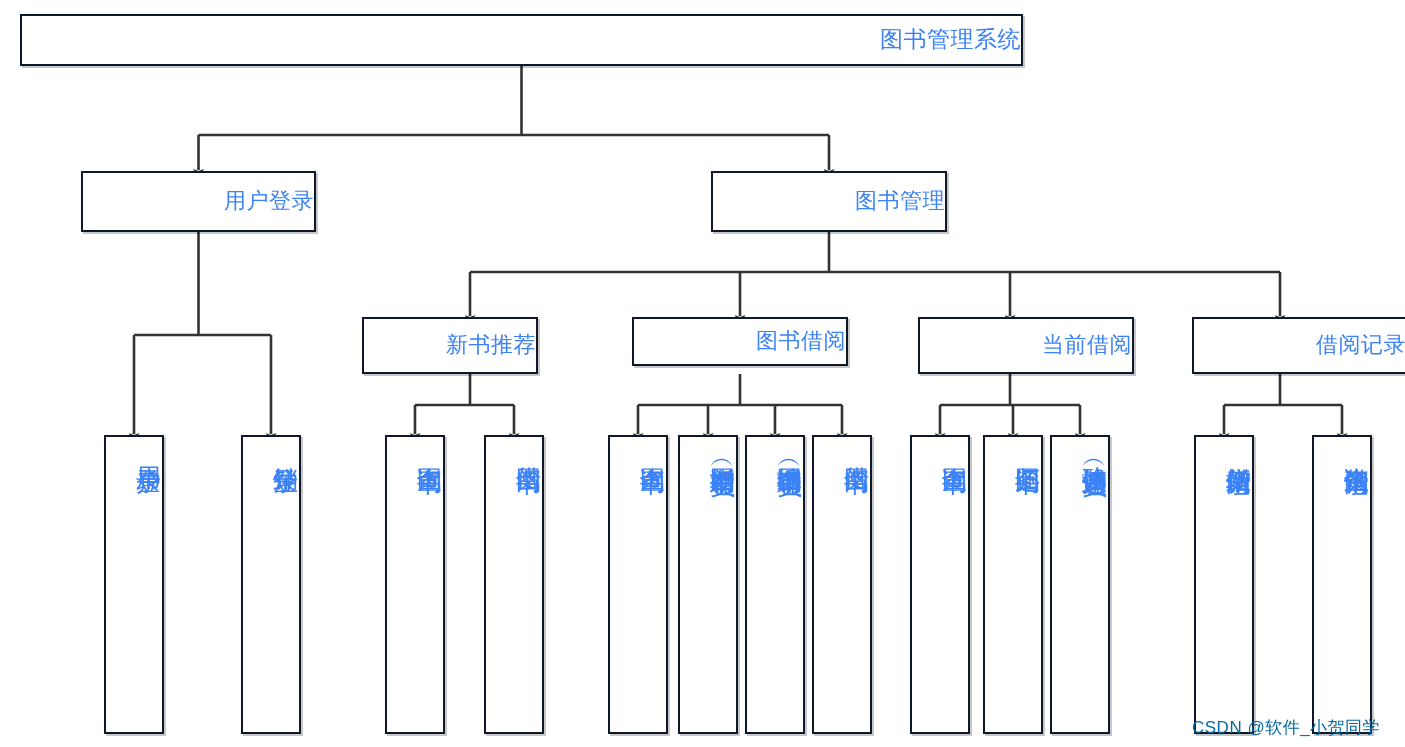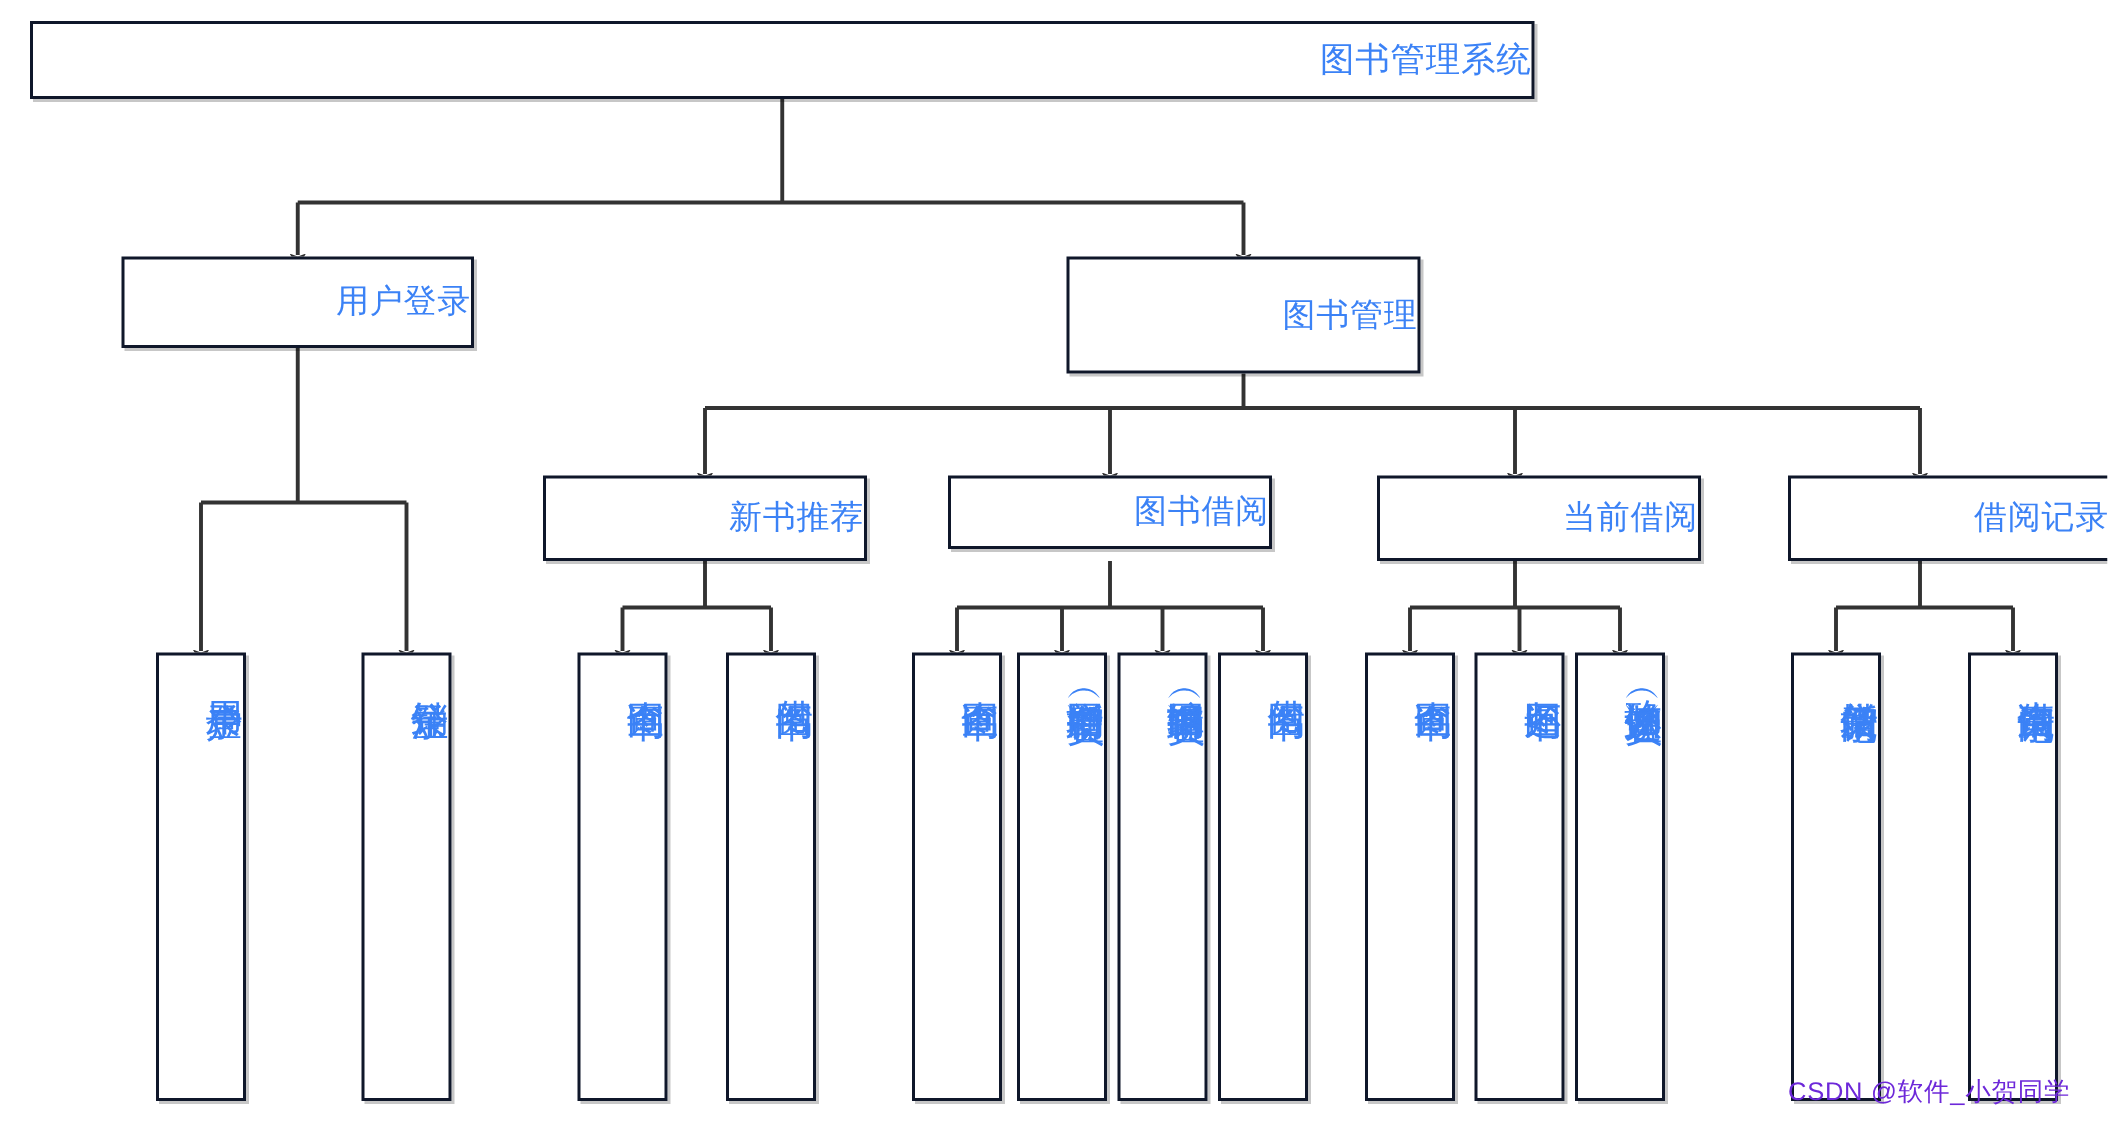--- a/index.html
+++ b/index.html
@@ -58,21 +58,21 @@
     writing-mode: vertical-rl;
     text-orientation: upright;
     font-size: 25px;
     line-height: 1.06;
     letter-spacing: 1px;
     height: auto;
   }
   .watermark {
     position: absolute;
     font-size: 17px;
-    color: #6d28d9;
+    color: #0369a1;
     white-space: nowrap;
     z-index: 6;
     letter-spacing: 0.5px;
   }
 </style>
 </head>
 <body>
 
 <div id="canvas">
   <svg id="edges" viewBox="0 0 1405 747" preserveAspectRatio="none" aria-hidden="true">
@@ -117,24 +117,24 @@
         <path d="M1342,405 L1342,434" marker-end="url(#arrow)"></path>
       </g>
   </svg>
 
   <div class="node h root" style="left: 20px; top: 14px; width: 1003px; height: 52px;">
       <span class="node-label">图书管理系统</span>
     </div>
     <div class="node h" style="left: 81px; top: 171px; width: 235px; height: 61px;">
       <span class="node-label">用户登录</span>
     </div>
-    <div class="node h" style="left: 711px; top: 171px; width: 236px; height: 78px;">
+    <div class="node h" style="left: 711px; top: 171px; width: 236px; height: 61px;">
       <span class="node-label">图书管理</span>
     </div>
-    <div class="node h" style="left: 362px; top: 317px; width: 216px; height: 57px;">
+    <div class="node h" style="left: 362px; top: 317px; width: 176px; height: 57px;">
       <span class="node-label">新书推荐</span>
     </div>
     <div class="node h" style="left: 632px; top: 317px; width: 216px; height: 49px;">
       <span class="node-label">图书借阅</span>
     </div>
     <div class="node h" style="left: 902px; top: 317px; width: 216px; height: 57px; margin-left: 16px;">
       <span class="node-label">当前借阅</span>
     </div>
     <div class="node h" style="left: 1172px; top: 317px; width: 216px; height: 57px; margin-left: 20px;">
       <span class="node-label">借阅记录</span>

